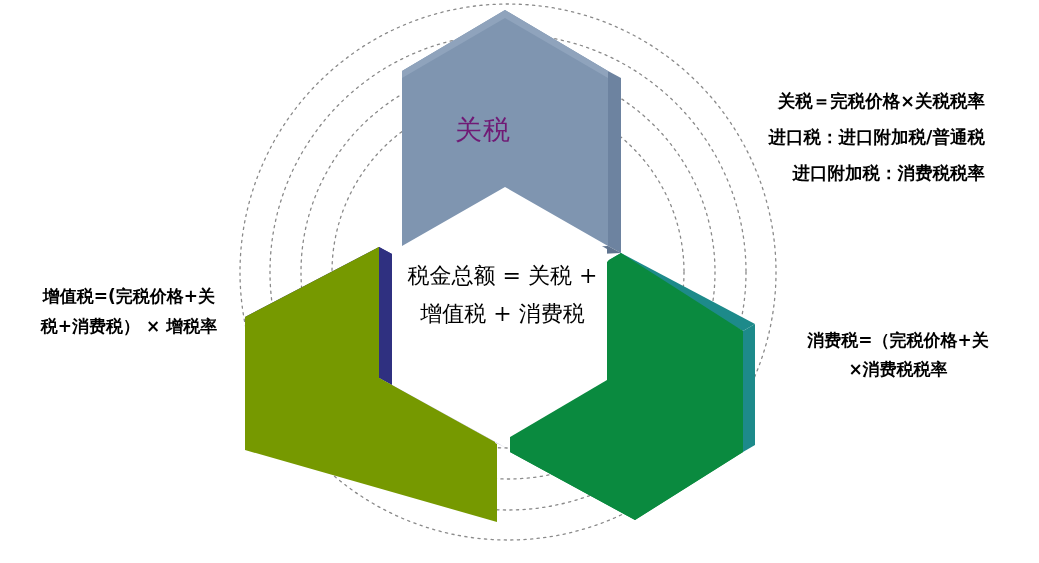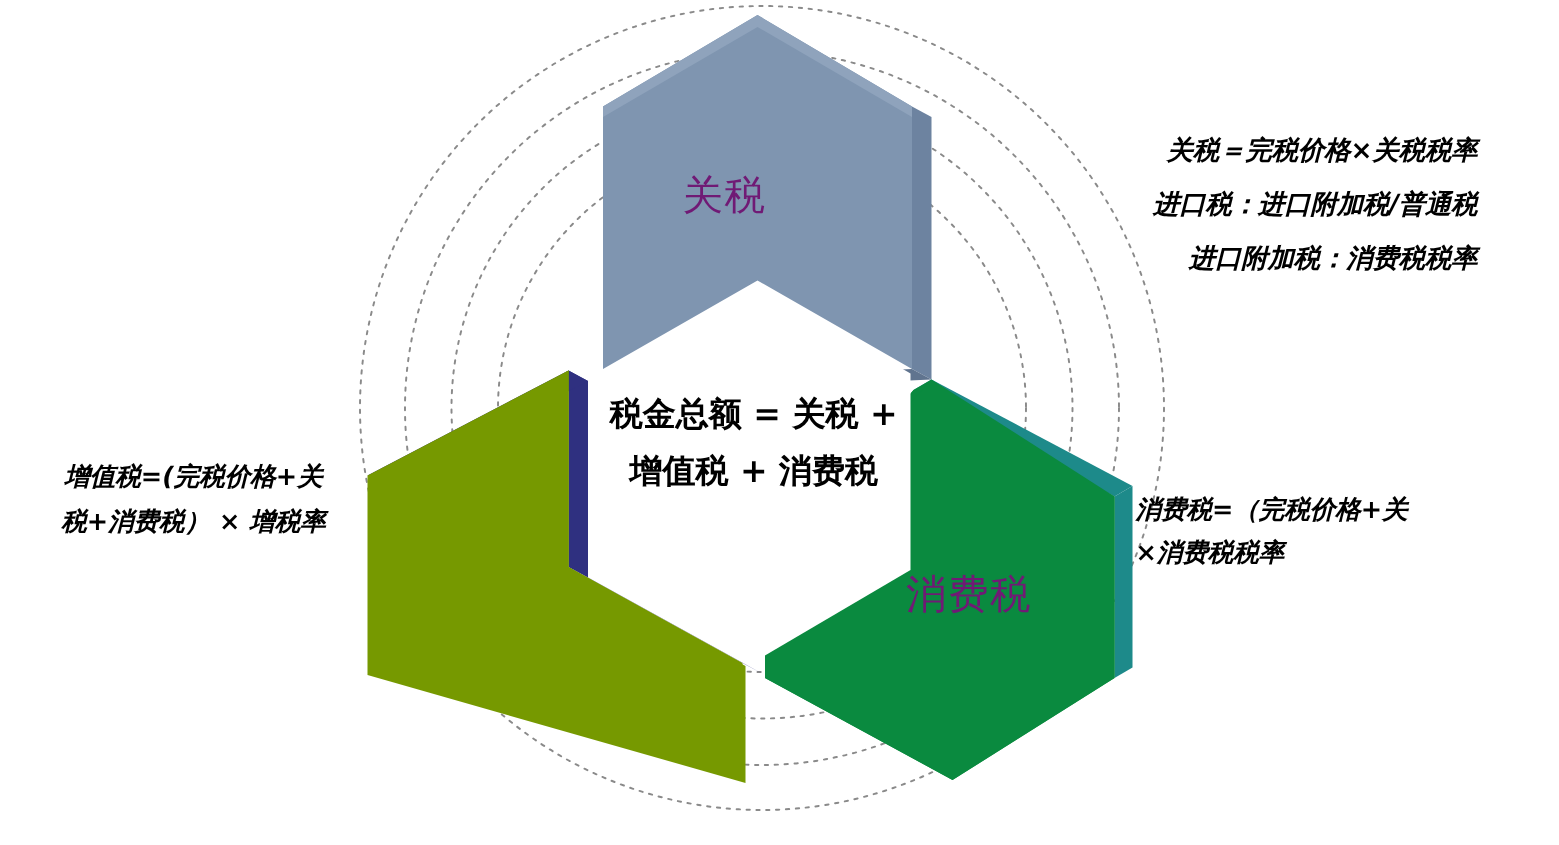--- a/index.html
+++ b/index.html
@@ -43,21 +43,21 @@
     position: absolute;
     left: 380px;
     top: 257px;
     width: 245px;
     text-align: center;
     font-family: "DejaVu Serif", "Liberation Serif", serif;
     font-size: 22px;
     line-height: 38px;
     color: #000000;
   }
-  #center-text div { white-space: nowrap; font-weight: bold; }
+  #center-text div { white-space: nowrap; }
 
   .note {
     position: absolute;
     font-family: "DejaVu Sans", "Liberation Sans", sans-serif;
     font-weight: bold;
     color: #000000;
     font-size: 17.5px;
     line-height: 36px;
   }
   #note-tariff {
@@ -66,30 +66,30 @@
     width: 345px;
     text-align: right;
   }
   #note-vat {
     left: 0px;
     top: 281px;
     width: 258px;
     text-align: center;
     font-size: 17px;
     line-height: 30px;
-    margin-top: 22px;
   }
   #note-consumption {
     left: 757px;
     top: 326px;
     width: 282px;
+    text-align: center;
     font-size: 17px;
     line-height: 29px;
   }
-  .note div { white-space: nowrap; font-style: italic; }
+  .note div { white-space: nowrap; }
 </style>
 </head>
 <body>
 
 <div id="stage">
 
   <svg id="diagram-svg" viewBox="0 0 1039 563">
 
     <g fill="none" stroke="#8a8a8a" stroke-width="1.3" stroke-dasharray="2.2 4.4" stroke-linecap="round">
       <circle cx="508" cy="272" r="176"></circle>
@@ -131,21 +131,20 @@
       <polygon points="621,253 743,331 743,452 635,520 510,452 510,378" fill="#0a8a3f"></polygon>
     </g>
 
     <polygon points="505,190 607,249 607,380 505,440 402,380 402,249" fill="#ffffff"></polygon>
 
   </svg>
 
   <div class="shape-label" id="label-tariff">关税</div>
 
 
-  <div class="shape-label" id="label-consumpt">消费税</div>
 
   <div id="center-text">
     <div>税金总额 = 关税 +</div>
     <div>增值税 + 消费税</div>
   </div>
 
   <div class="note" id="note-tariff">
     <div>关税＝完税价格×关税税率</div>
     <div>进口税：进口附加税/普通税</div>
     <div>进口附加税：消费税税率</div>

